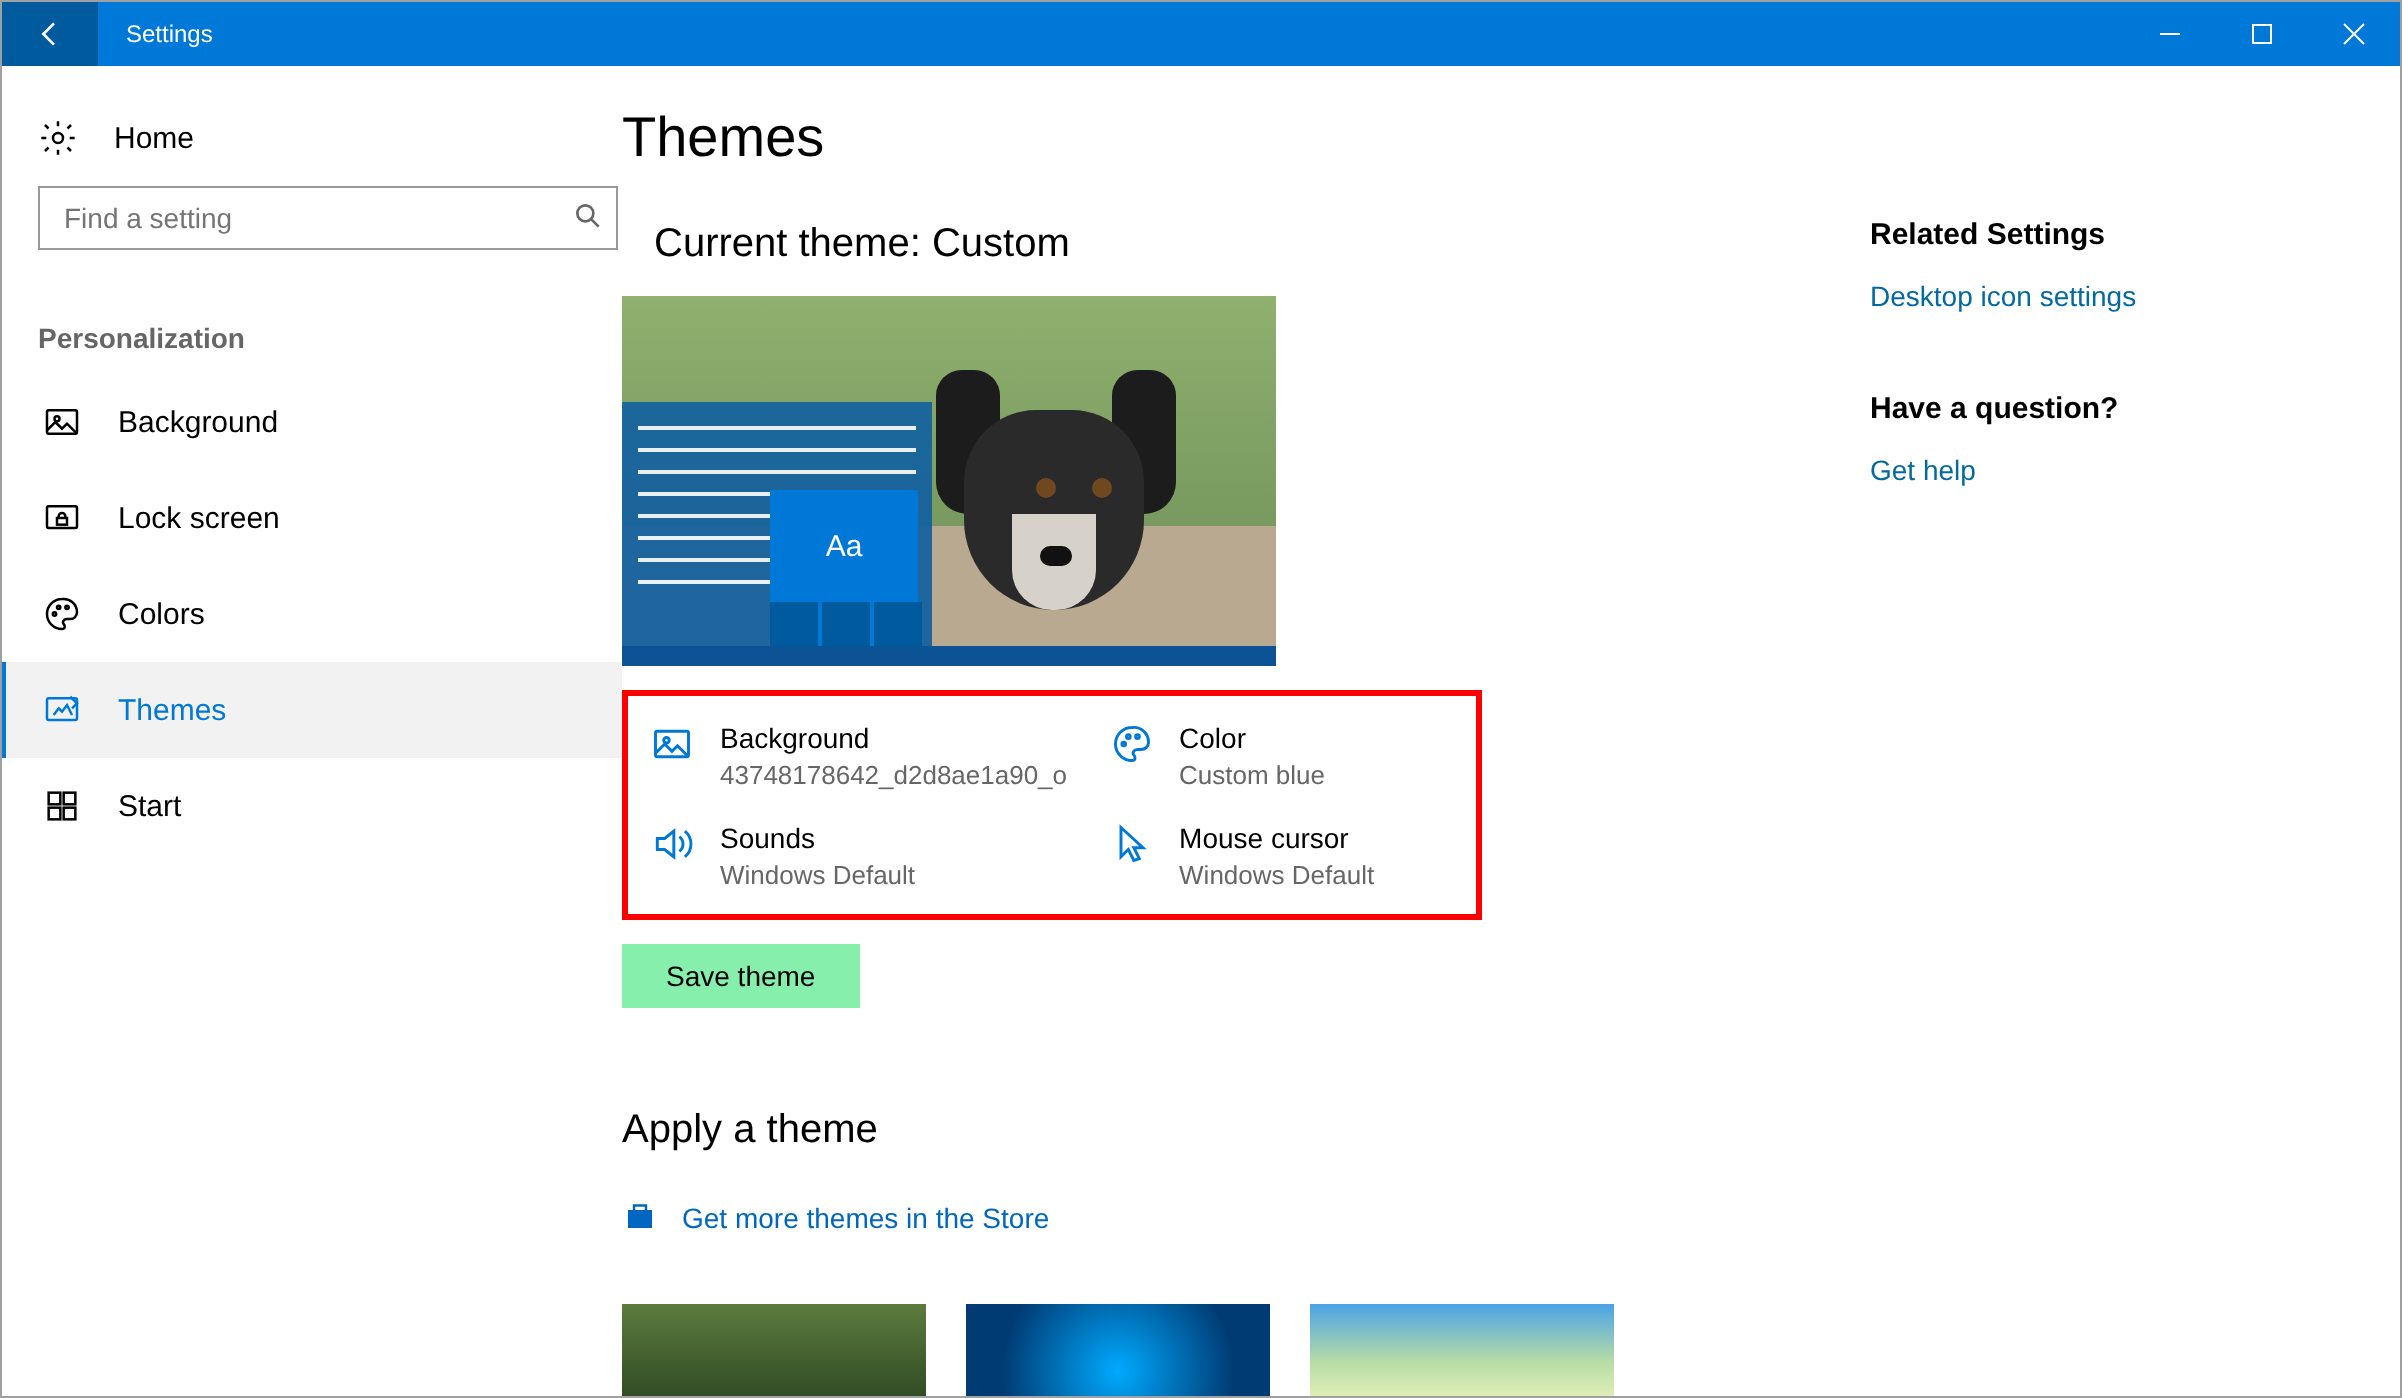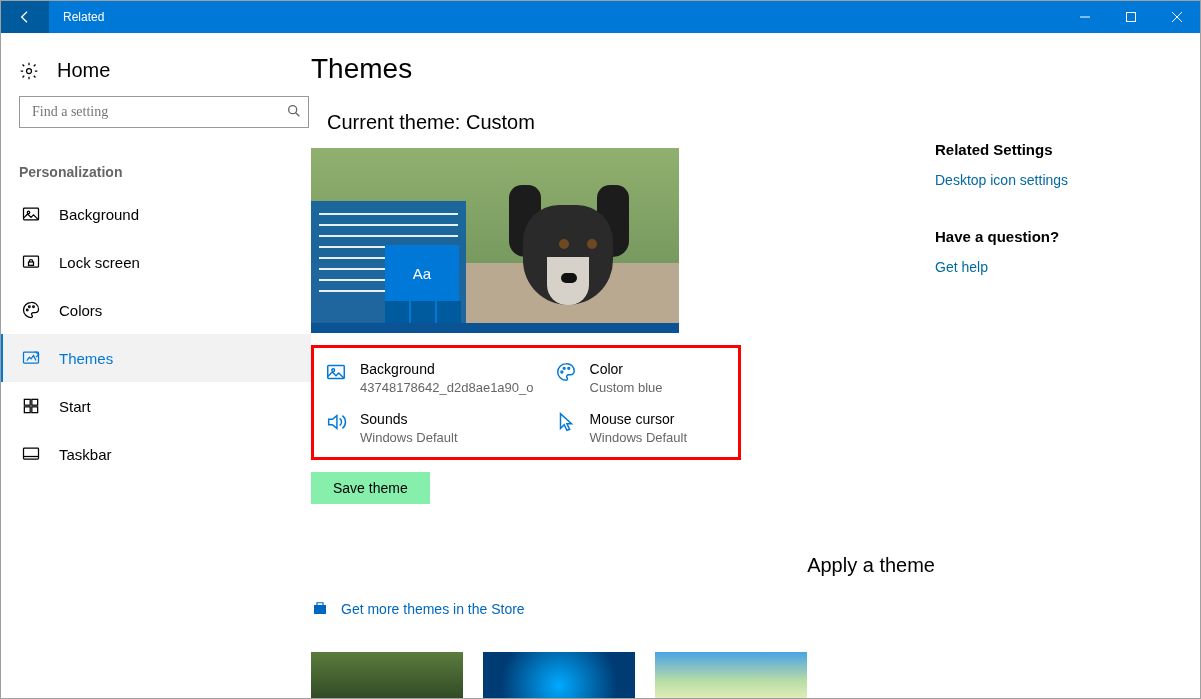--- a/index.html
+++ b/index.html
@@ -76,39 +76,39 @@
     display: flex;
     align-items: center;
     padding: 14px 18px;
     gap: 18px;
     cursor: pointer;
   }
   .home .icon, .nav-item .icon {
     width: 20px; height: 20px;
     display: flex; align-items: center; justify-content: center;
   }
-  .home .label { font-size: 20px; }
+  .home .label { font-size: 15px; }
 
   .search-wrap {
     padding: 0 18px 18px 18px;
   }
   .search {
     width: 290px;
     height: 32px;
     border: 1px solid #999;
     display: flex;
     align-items: center;
     padding: 0 6px 0 10px;
   }
   .search input {
     border: none;
     outline: none;
     flex: 1;
     font-size: 14px;
-    font-family: Liberation Serif, serif;
+    font-family: Liberation Sans, sans-serif;
     color: #666;
     background: transparent;
   }
   .search .sicon svg { width: 16px; height: 16px; stroke: #666; }
 
   .section-label {
     padding: 18px 18px 10px 18px;
     color: #666;
     font-size: 14px;
     font-weight: bold;
@@ -139,25 +139,24 @@
   }
   h2 {
     font-size: 20px;
     font-weight: 400;
     margin: 0 0 14px 16px;
   }
   h3.sec {
     font-size: 20px;
     font-weight: 400;
     margin: 50px 0 22px 0;
-    text-align: right;
   }
 
   .preview {
-    width: 368px;
+    width: 327px;
     height: 185px;
     background: linear-gradient(135deg,#3e7a2f 0%, #a0a67a 40%, #b7b49b 100%);
     position: relative;
     overflow: hidden;
     margin-bottom: 12px;
   }
   .preview .sky { position:absolute; inset:0; background: linear-gradient(#8fb06e,#6a8c57);}
   .preview .path { position:absolute; bottom:0; left:0; right:0; height:70px; background:#b8a990;}
   .preview .dog {
     position:absolute; right:46px; bottom:8px; width:130px; height:140px;
@@ -231,33 +230,33 @@
   .thumb2{ background: radial-gradient(circle at 50% 70%, #00aaff, #003b73 70%);}
   .thumb3{ background: linear-gradient(#4aa3e6,#b7dca6 60%, #e4efb8);}
 
   
   .aside h4 {
     font-size:15px; font-weight:600; margin:0 0 14px 0;
   }
   .aside .link {
     color:#0369a1; cursor:pointer; font-size:14px; display:block; margin-bottom:38px;
   }
-  .aside .block { margin-bottom:40px;margin-top:32px; }
+  .aside .block { margin-bottom:40px; }
 
 </style>
 </head>
 <body>
 
 <div class="titlebar">
   <div class="back">
     <svg viewBox="0 0 24 24" fill="none" stroke-width="2">
         <path d="M15 4l-8 8 8 8"></path>
       </svg>
   </div>
-  <div class="title">Related</div>
+  <div class="title">Settings</div>
   <div class="winbtn">
     <svg viewBox="0 0 12 12" stroke-width="1">
         <line x1="1" y1="6" x2="11" y2="6"></line>
       </svg>
   </div>
   <div class="winbtn">
     <svg viewBox="0 0 12 12" fill="none" stroke-width="1">
         <rect x="1.5" y="1.5" width="9" height="9"></rect>
       </svg>
   </div>
@@ -340,29 +339,20 @@
     <div class="nav-item">
       <span class="icon">
         <svg viewBox="0 0 24 24" width="20" height="20" fill="none" stroke="#000" stroke-width="1.5">
             <rect x="4" y="4" width="7" height="7"></rect>
             <rect x="13" y="4" width="7" height="7"></rect>
             <rect x="4" y="13" width="7" height="7"></rect>
             <rect x="13" y="13" width="7" height="7"></rect>
           </svg>
       </span>
       <span class="label">Start</span>
-    </div>
-    <div class="nav-item">
-      <span class="icon">
-        <svg viewBox="0 0 24 24" width="20" height="20" fill="none" stroke="#000" stroke-width="1.5">
-            <rect x="3" y="5" width="18" height="13" rx="1"></rect>
-            <line x1="3" y1="15" x2="21" y2="15"></line>
-          </svg>
-      </span>
-      <span class="label">Taskbar</span>
     </div>
   </div>
 
   <div class="main">
     <h1>Themes</h1>
     <h2>Current theme: Custom</h2>
 
     <div class="preview">
       <div class="sky"></div>
       <div class="path"></div>

